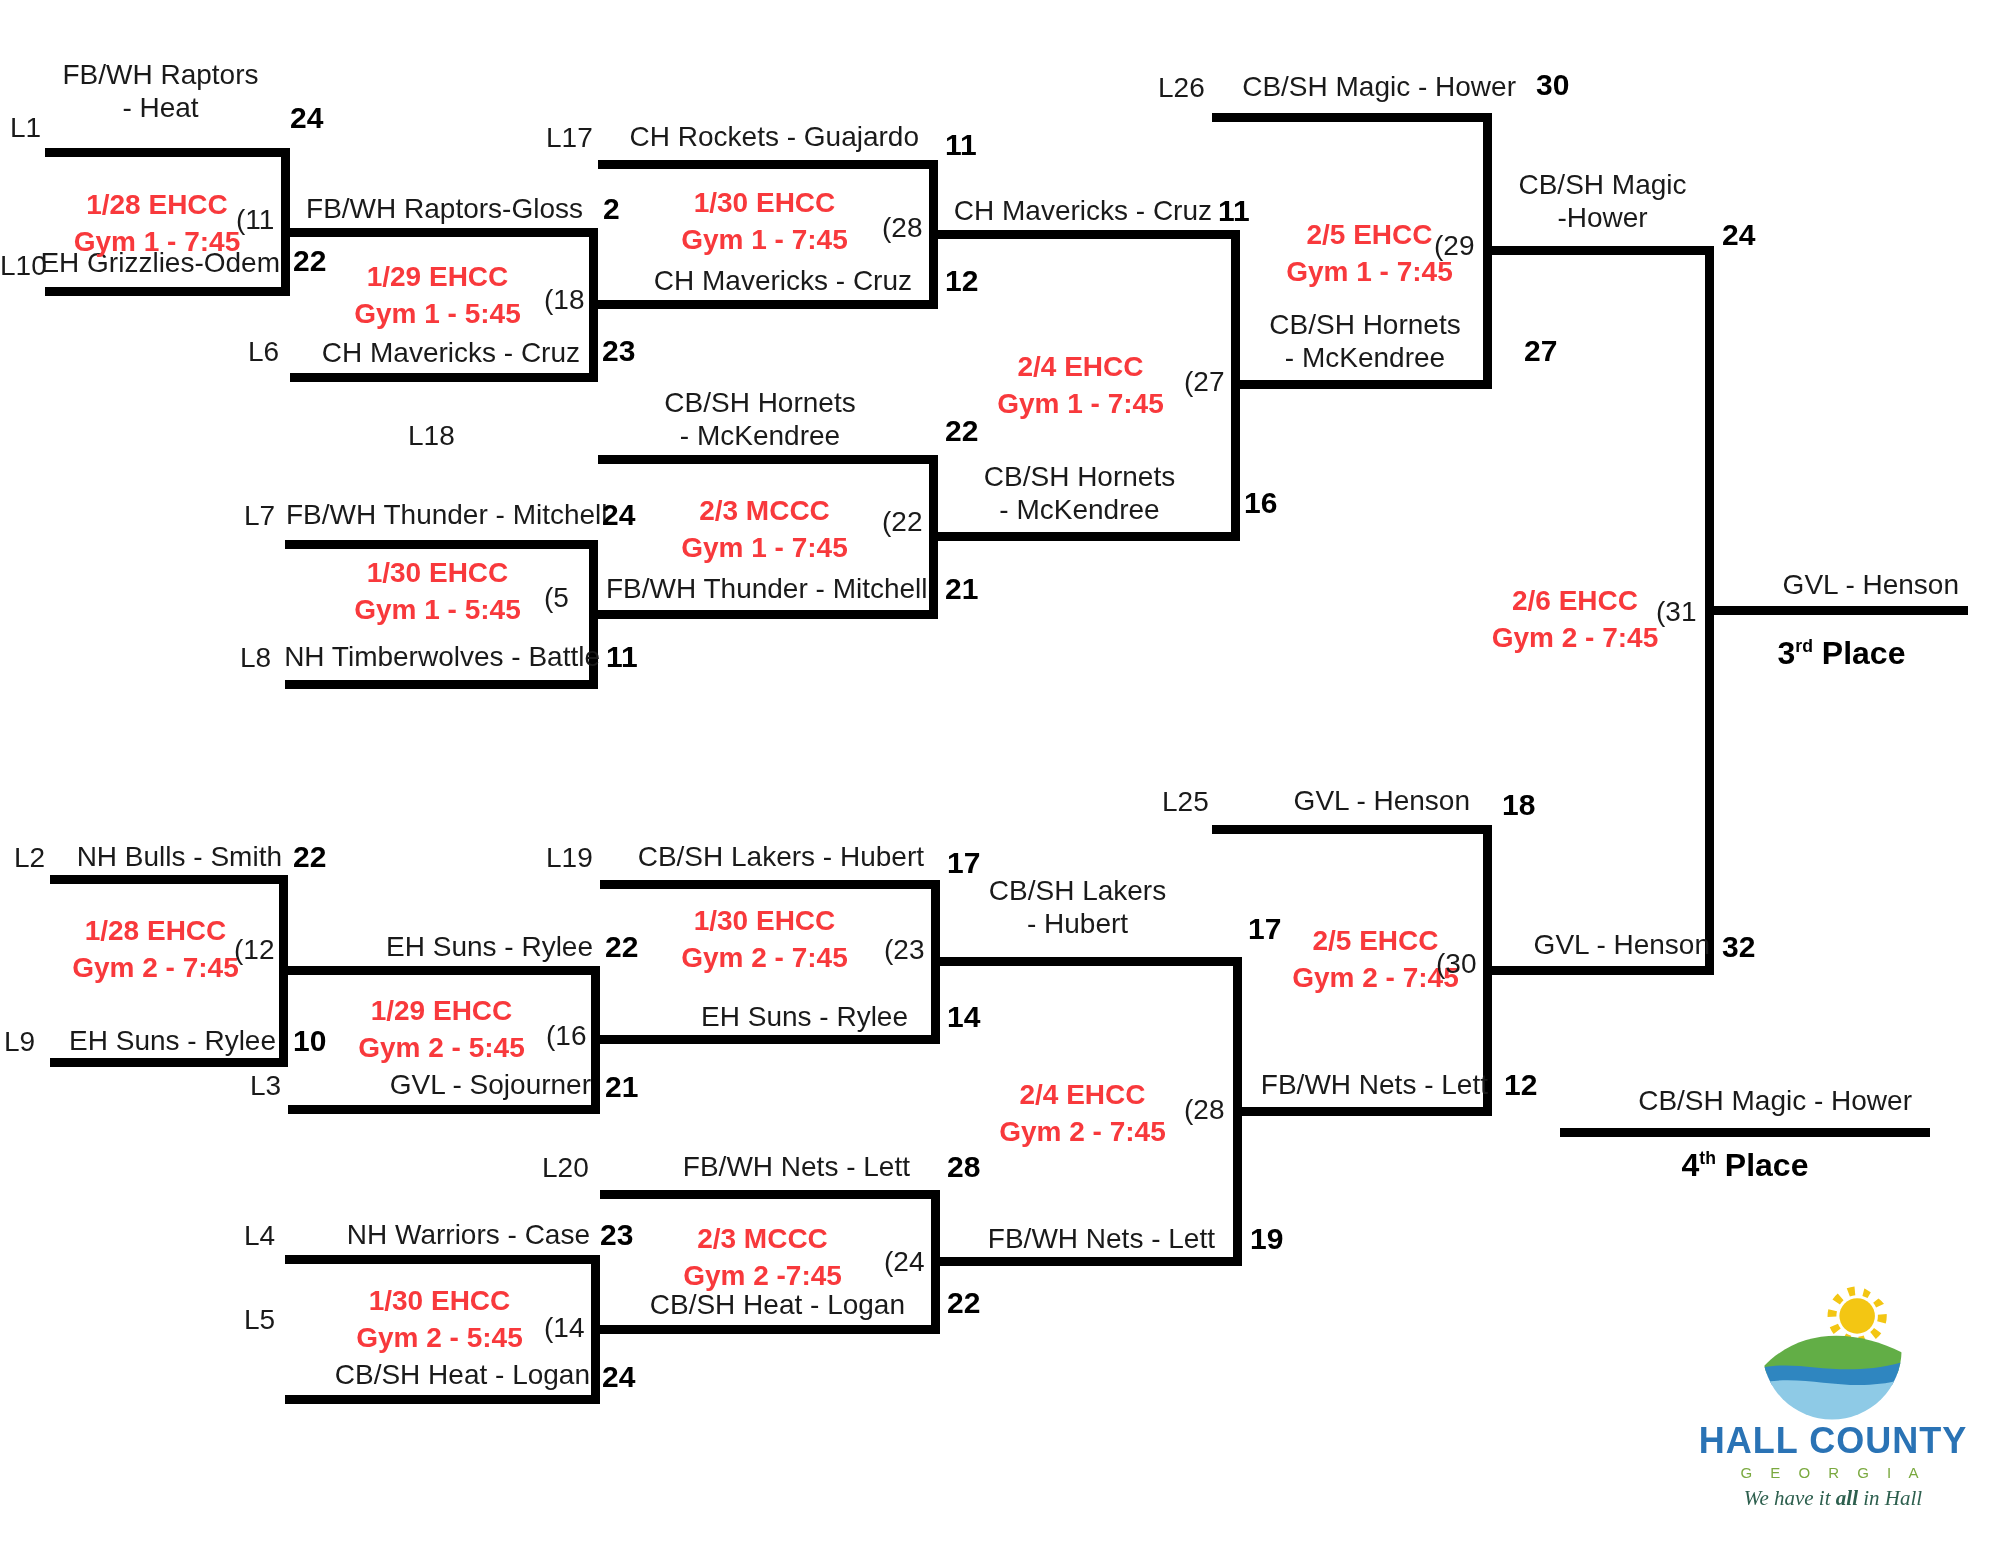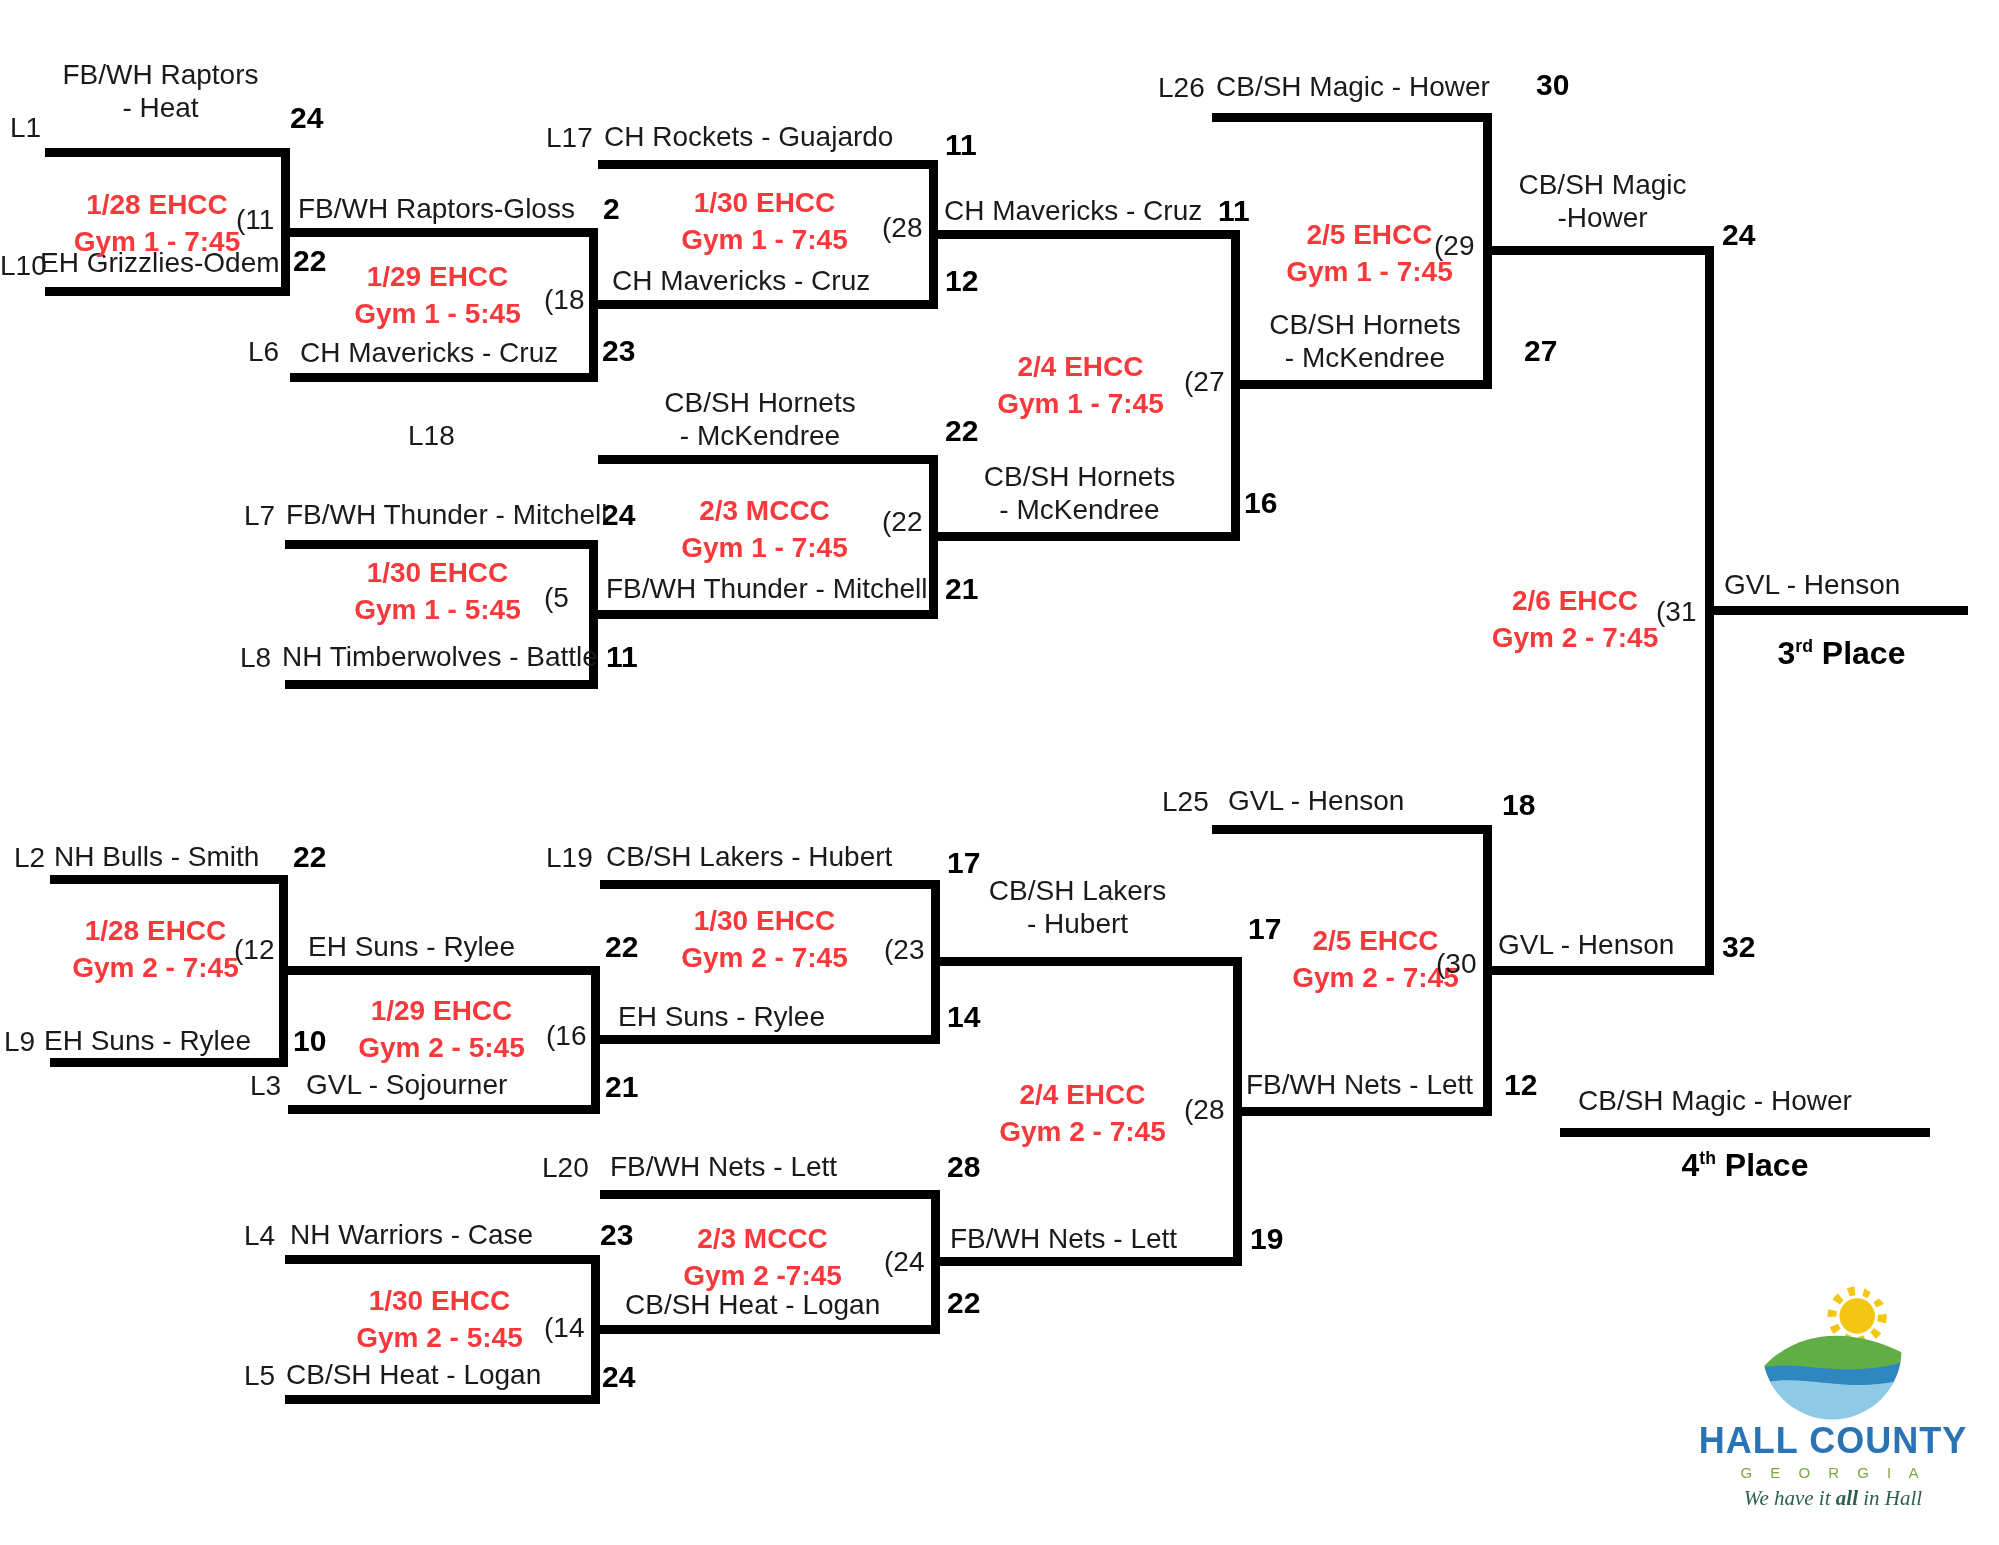--- a/index.html
+++ b/index.html
@@ -1,21 +1,21 @@
 <!DOCTYPE html>
 <html style="--red: #f8393c; --ink: #000000; --logo-blue: #2a73b5; --logo-green: #7aa93f; --logo-tagline: #2d5f4e; --logo-sun: #f3c613; --logo-hill: #62ae46; --logo-wave-dark: #2f86c0; --logo-wave-light: #8ecae6;"><head>
 <meta charset="utf-8">
 <style>
   html,body{margin:0;padding:0;}
   body{width:1999px;height:1545px;background:#ffffff;position:relative;overflow:hidden;
        font-family:"Liberation Sans","DejaVu Sans",sans-serif;color:#141414;}
   .hl{position:absolute;height:9px;background:#000;}
   .vl{position:absolute;width:9px;background:#000;}
   .sd{position:absolute;font-size:28px;line-height:32px;color:#1a1a1a;white-space:nowrap;}
-  .nm{position:absolute;font-size:28px;line-height:33px;color:#1a1a1a;text-align:left;white-space:nowrap;}
+  .nm{position:absolute;font-size:28px;line-height:33px;color:#1a1a1a;text-align:right;white-space:nowrap;}
   .nm2{position:absolute;font-size:28px;line-height:33px;color:#1a1a1a;text-align:center;}
   .sc{position:absolute;font-size:30px;line-height:33px;font-weight:700;color:#000;white-space:nowrap;}
   .gi{position:absolute;font-size:28px;line-height:37px;font-weight:700;color:var(--red,#f8393c);text-align:center;white-space:nowrap;}
   .gn{position:absolute;font-size:28px;line-height:32px;color:#1a1a1a;white-space:nowrap;}
   .pl{position:absolute;font-size:32px;line-height:36px;font-weight:700;color:#000;text-align:center;white-space:nowrap;}
   .pl sup{font-size:0.55em;}
   .logo-title{position:absolute;font-size:36px;font-weight:700;letter-spacing:1px;color:var(--logo-blue,#2a73b5);text-align:center;white-space:nowrap;}
   .logo-sub{position:absolute;font-size:15px;letter-spacing:7px;color:var(--logo-green,#7aa93f);text-align:center;white-space:nowrap;}
   .logo-tag{position:absolute;font-size:21px;font-style:italic;color:var(--logo-tagline,#2d5f4e);
             font-family:"Liberation Serif","DejaVu Serif",serif;text-align:center;white-space:nowrap;}
@@ -81,21 +81,21 @@
 <span class="sd" style="left:408px;top:420px">L18</span>
 <span class="sd" style="left:244px;top:500px">L7</span>
 <span class="sd" style="left:240px;top:642px">L8</span>
 <span class="sd" style="left:1158px;top:72px">L26</span>
 <span class="sd" style="left:14px;top:842px">L2</span>
 <span class="sd" style="left:4px;top:1026px">L9</span>
 <span class="sd" style="left:250px;top:1070px">L3</span>
 <span class="sd" style="left:546px;top:842px">L19</span>
 <span class="sd" style="left:542px;top:1152px">L20</span>
 <span class="sd" style="left:244px;top:1220px">L4</span>
-<span class="sd" style="left:244px;top:1360px">L5</span>
+<span class="sd" style="left:244px;top:1304px">L5</span>
 <span class="sd" style="left:1162px;top:786px">L25</span>
 
 <div class="nm" style="left:40px;top:246px;width:240px">EH Grizzlies-Odem</div>
 <div class="nm" style="left:298px;top:192px;width:285px">FB/WH Raptors-Gloss</div>
 <div class="nm" style="left:300px;top:336px;width:280px">CH Mavericks - Cruz</div>
 <div class="nm" style="left:604px;top:120px;width:315px">CH Rockets - Guajardo</div>
 <div class="nm" style="left:612px;top:264px;width:300px">CH Mavericks - Cruz</div>
 <div class="nm" style="left:944px;top:194px;width:268px">CH Mavericks - Cruz</div>
 <div class="nm" style="left:286px;top:498px;width:316px">FB/WH Thunder - Mitchell</div>
 <div class="nm" style="left:282px;top:640px;width:318px">NH Timberwolves - Battle</div>

